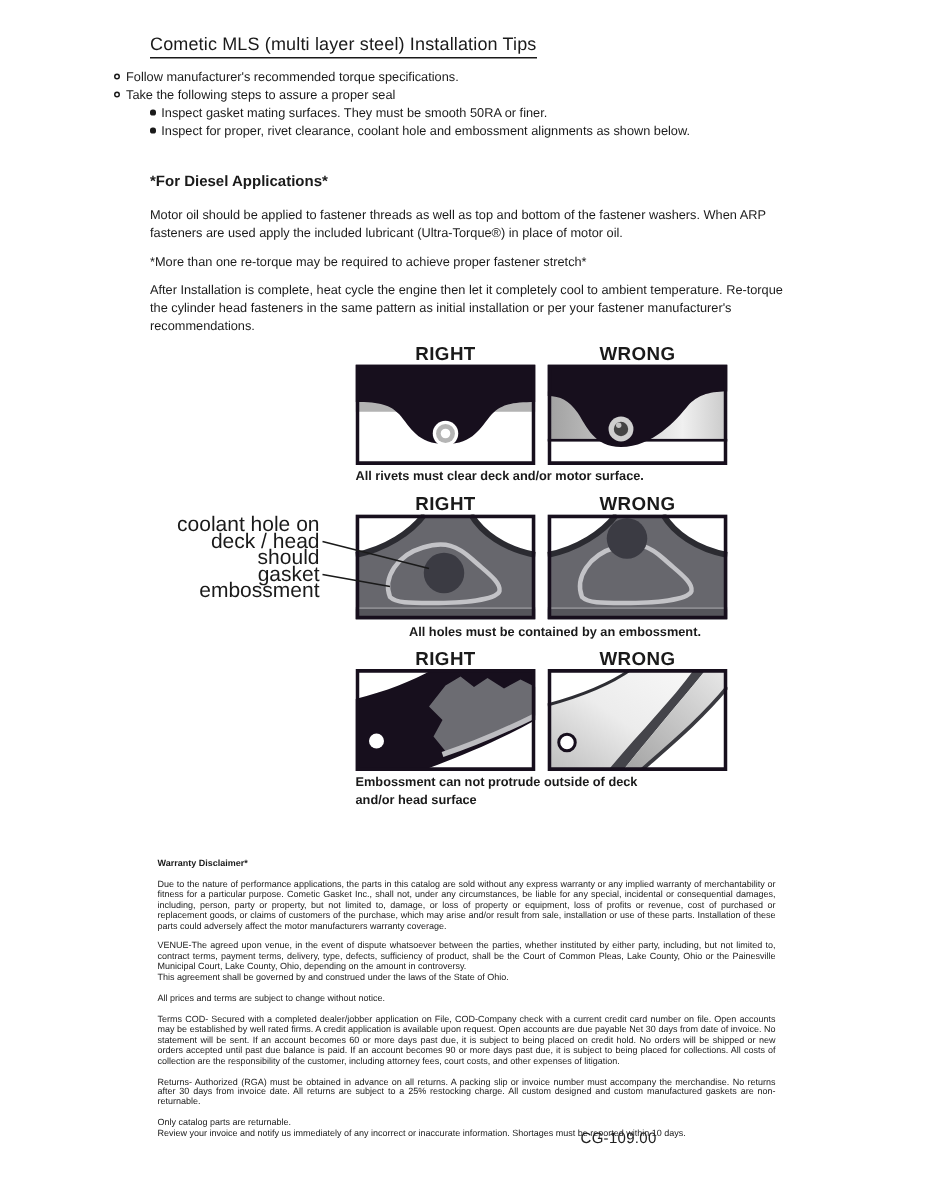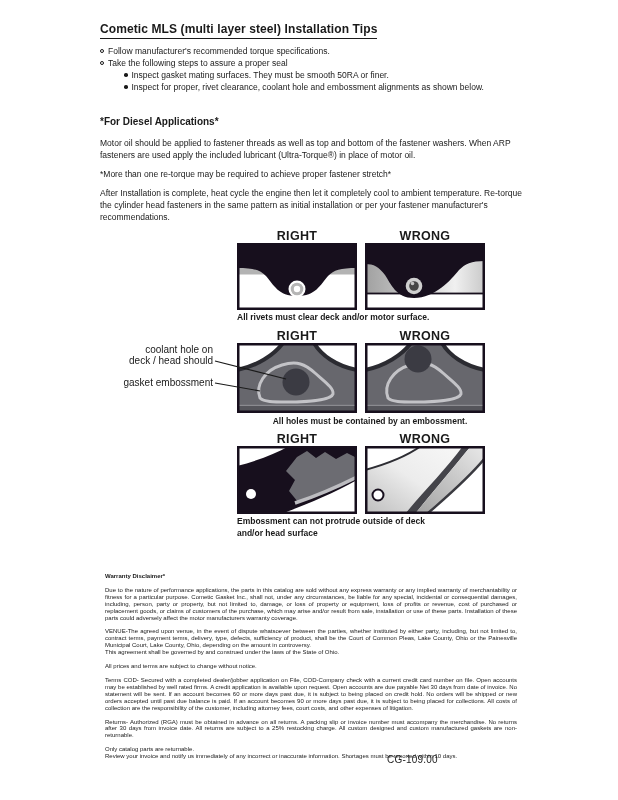--- a/index.html
+++ b/index.html
@@ -1,23 +1,23 @@
 <!DOCTYPE html>
 <html><head>
 <meta charset="utf-8">
 <style>
   * { margin:0; padding:0; box-sizing:border-box; }
   html,body { background:#ffffff; }
   body { font-family:"Liberation Sans", sans-serif; color:#1a1a1a; }
   .page { position:relative; width:618px; height:800px; background:#ffffff; overflow:hidden; }
 
-  .title { position:absolute; left:100px; top:22px; font-size:12px; font-weight:bold;
+  .title { position:absolute; left:100px; top:22px; font-size:12px; font-weight:normal;
            display:inline-block; border-bottom:1.6px solid #1a1a1a; padding-bottom:2px; letter-spacing:0.1px; }
 
-  .bullets { position:absolute; left:100px; top:45px; width:430px; font-size:8.5px; line-height:12px; }
+  .bullets { position:absolute; left:76px; top:45px; width:430px; font-size:8.5px; line-height:12px; }
   .b-item { display:flex; align-items:flex-start; }
   .b-item.sub { margin-left:24px; }
   .b-marker { flex:0 0 auto; width:4px; height:4px; border-radius:50%; margin:3.5px 4px 0 0; }
   .b-marker.open { border:1px solid #1a1a1a; background:transparent; }
   .b-marker.filled { background:#1a1a1a; width:3.5px; height:3.5px; margin-top:4px; }
 
   .diesel { position:absolute; left:100px; top:116px; width:424px; font-size:8.5px; line-height:12px; }
   .diesel h2 { font-size:10px; font-weight:bold; margin-bottom:9px; }
   .diesel p { margin-bottom:7px; }
 
@@ -26,21 +26,21 @@
   .lbl-right { left:237px; }
   .lbl-wrong { left:365px; }
   .fig-img { position:absolute; top:14px; z-index:1; }
   .img-right { left:237px; }
   .img-wrong { left:365px; }
   .fig-caption { position:absolute; font-size:8.5px; font-weight:bold; line-height:11.5px; }
   .cap1 { left:237px; top:83px; }
   .cap2 { left:246px; top:87px; width:248px; text-align:center; }
   .cap3 { left:237px; top:84px; }
 
-  .ann { position:absolute; left:100px; width:113px; text-align:right; font-size:10px; line-height:11px; }
+  .ann { position:absolute; left:100px; width:113px; text-align:right; font-size:14px; line-height:11px; }
   .ann-coolant { top:15px; }
   .ann-emboss { top:48px; }
   .leader-overlay { position:absolute; left:110px; top:10px; z-index:2; }
 
   .warranty { position:absolute; left:105px; top:573px; width:412px; font-size:6px; line-height:6.9px; text-align:justify; }
   .warranty h3 { font-size:6px; font-weight:bold; margin-bottom:7px; text-align:left; }
   .w-block { margin-bottom:7px; }
 
   .footer { position:absolute; left:387px; top:754px; font-size:10px; letter-spacing:0.2px; color:#222; }
 </style>

